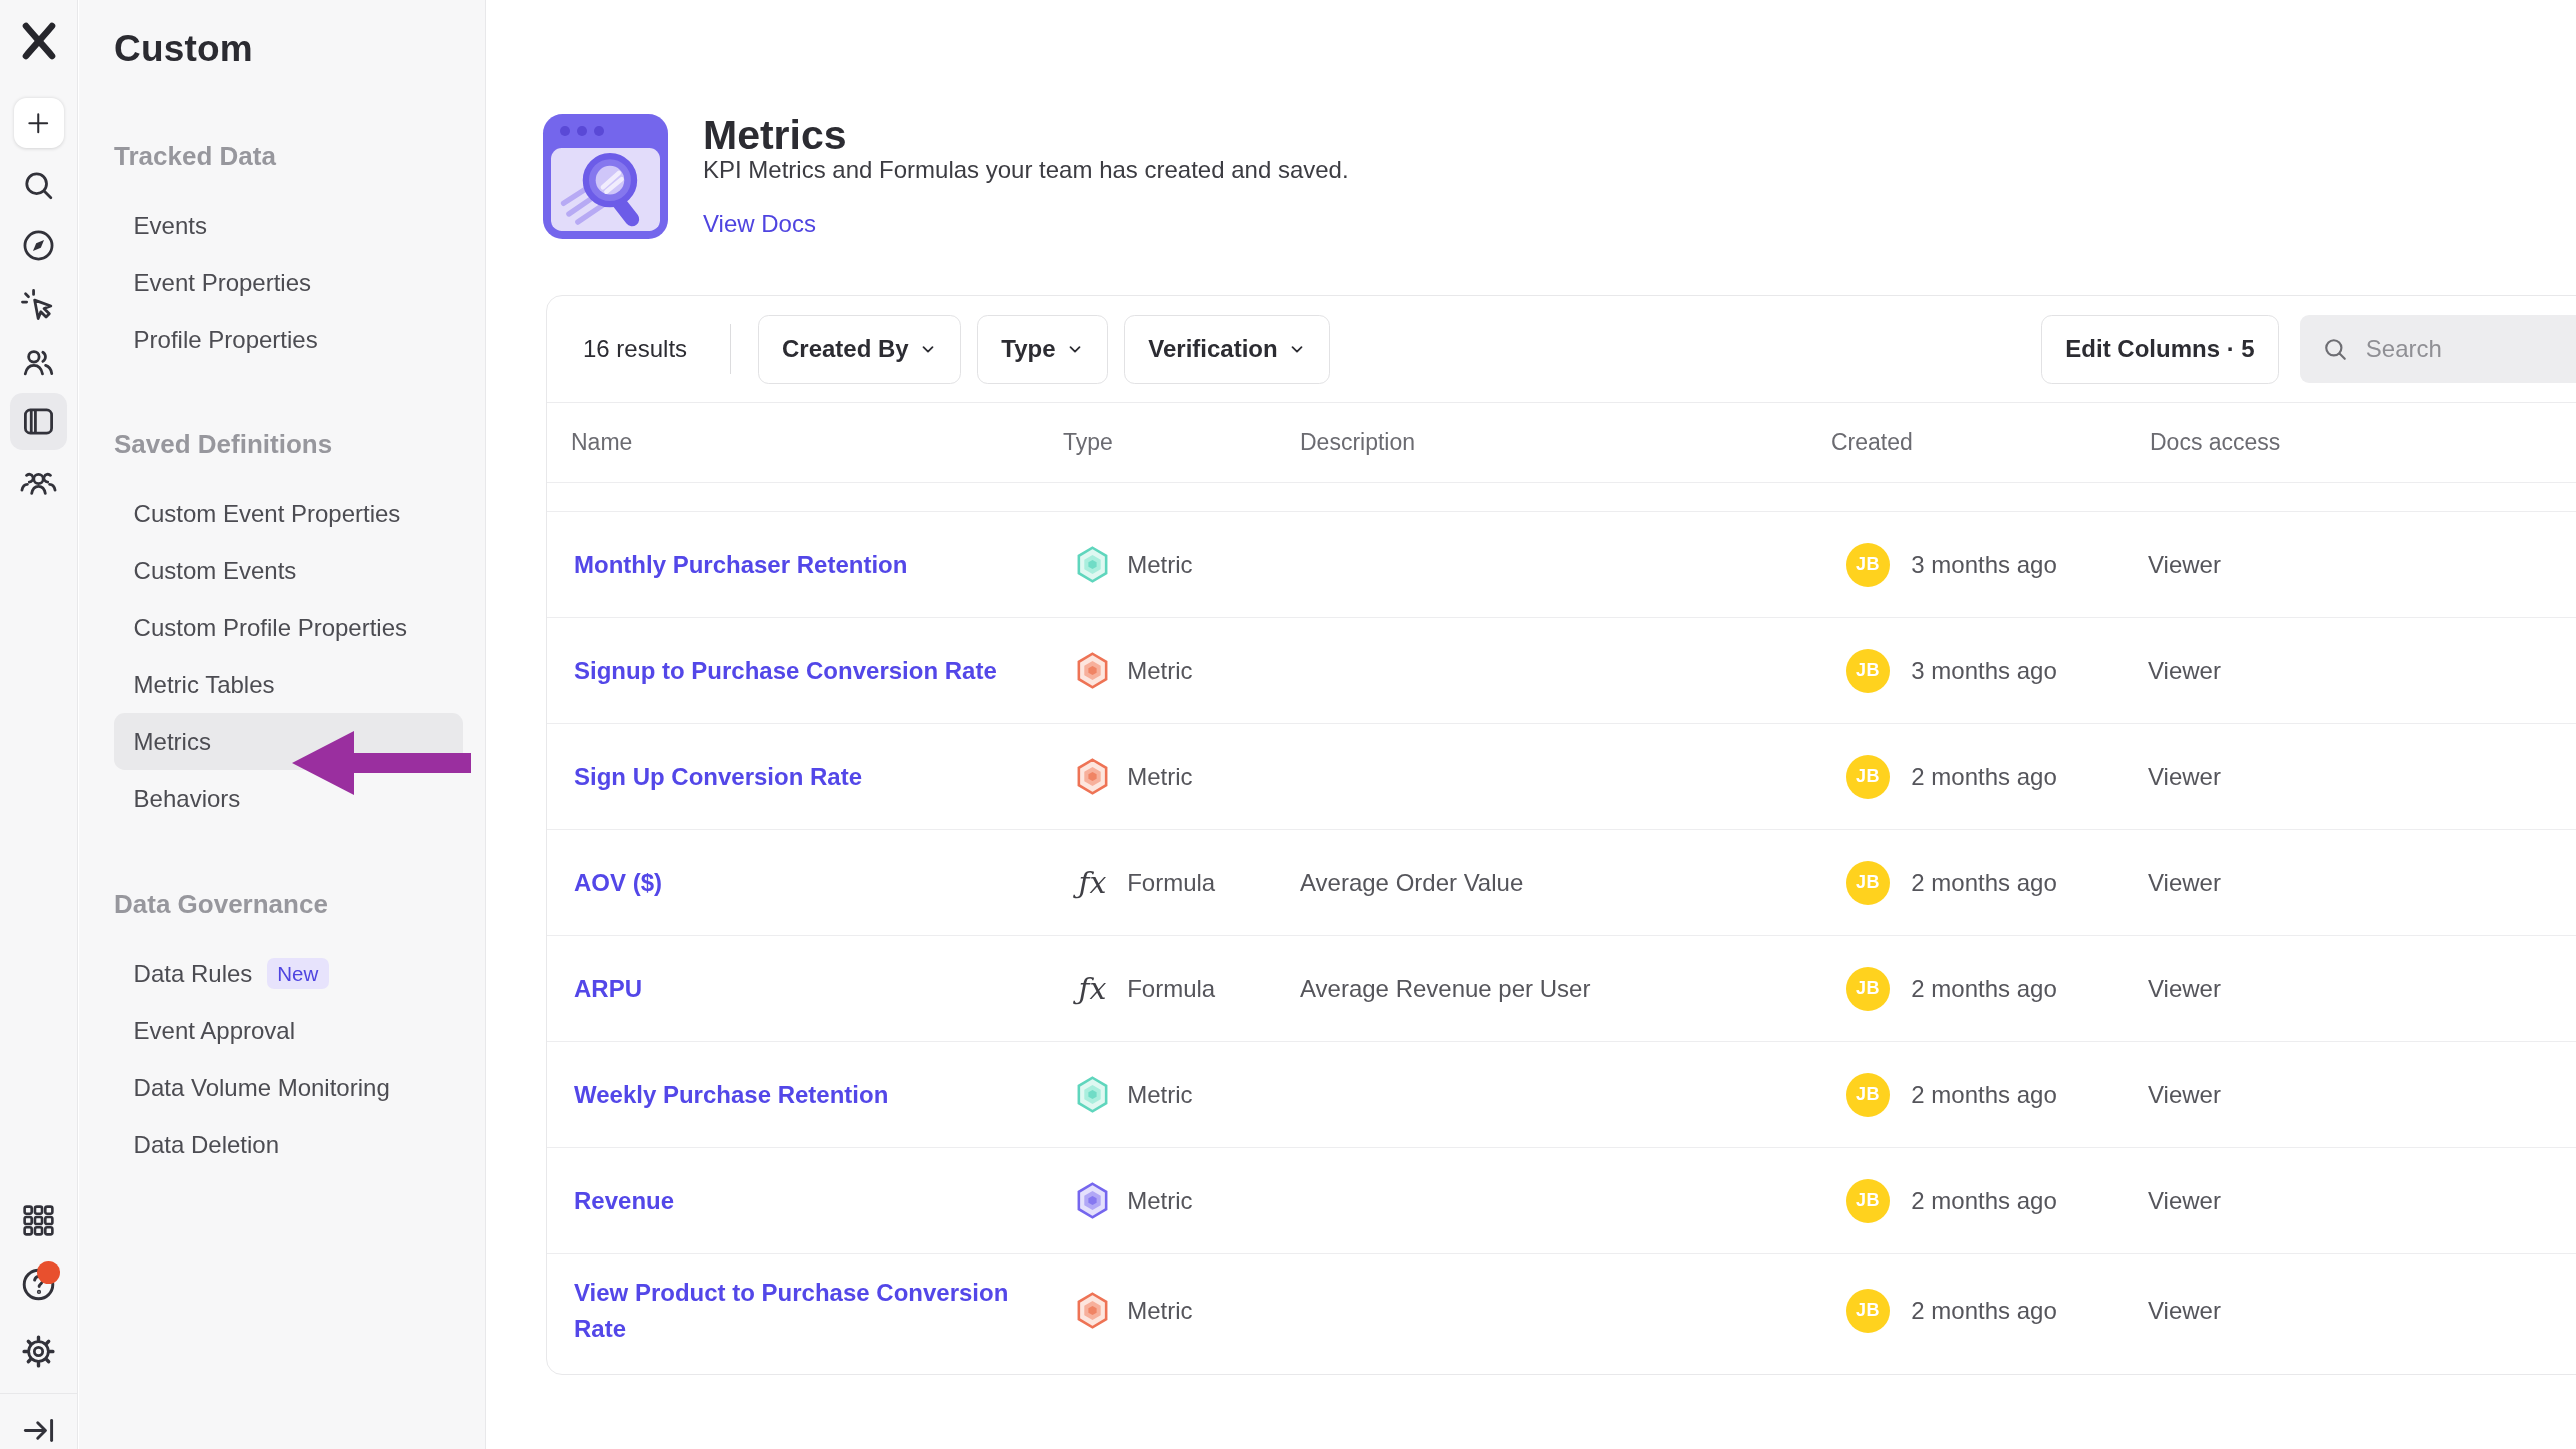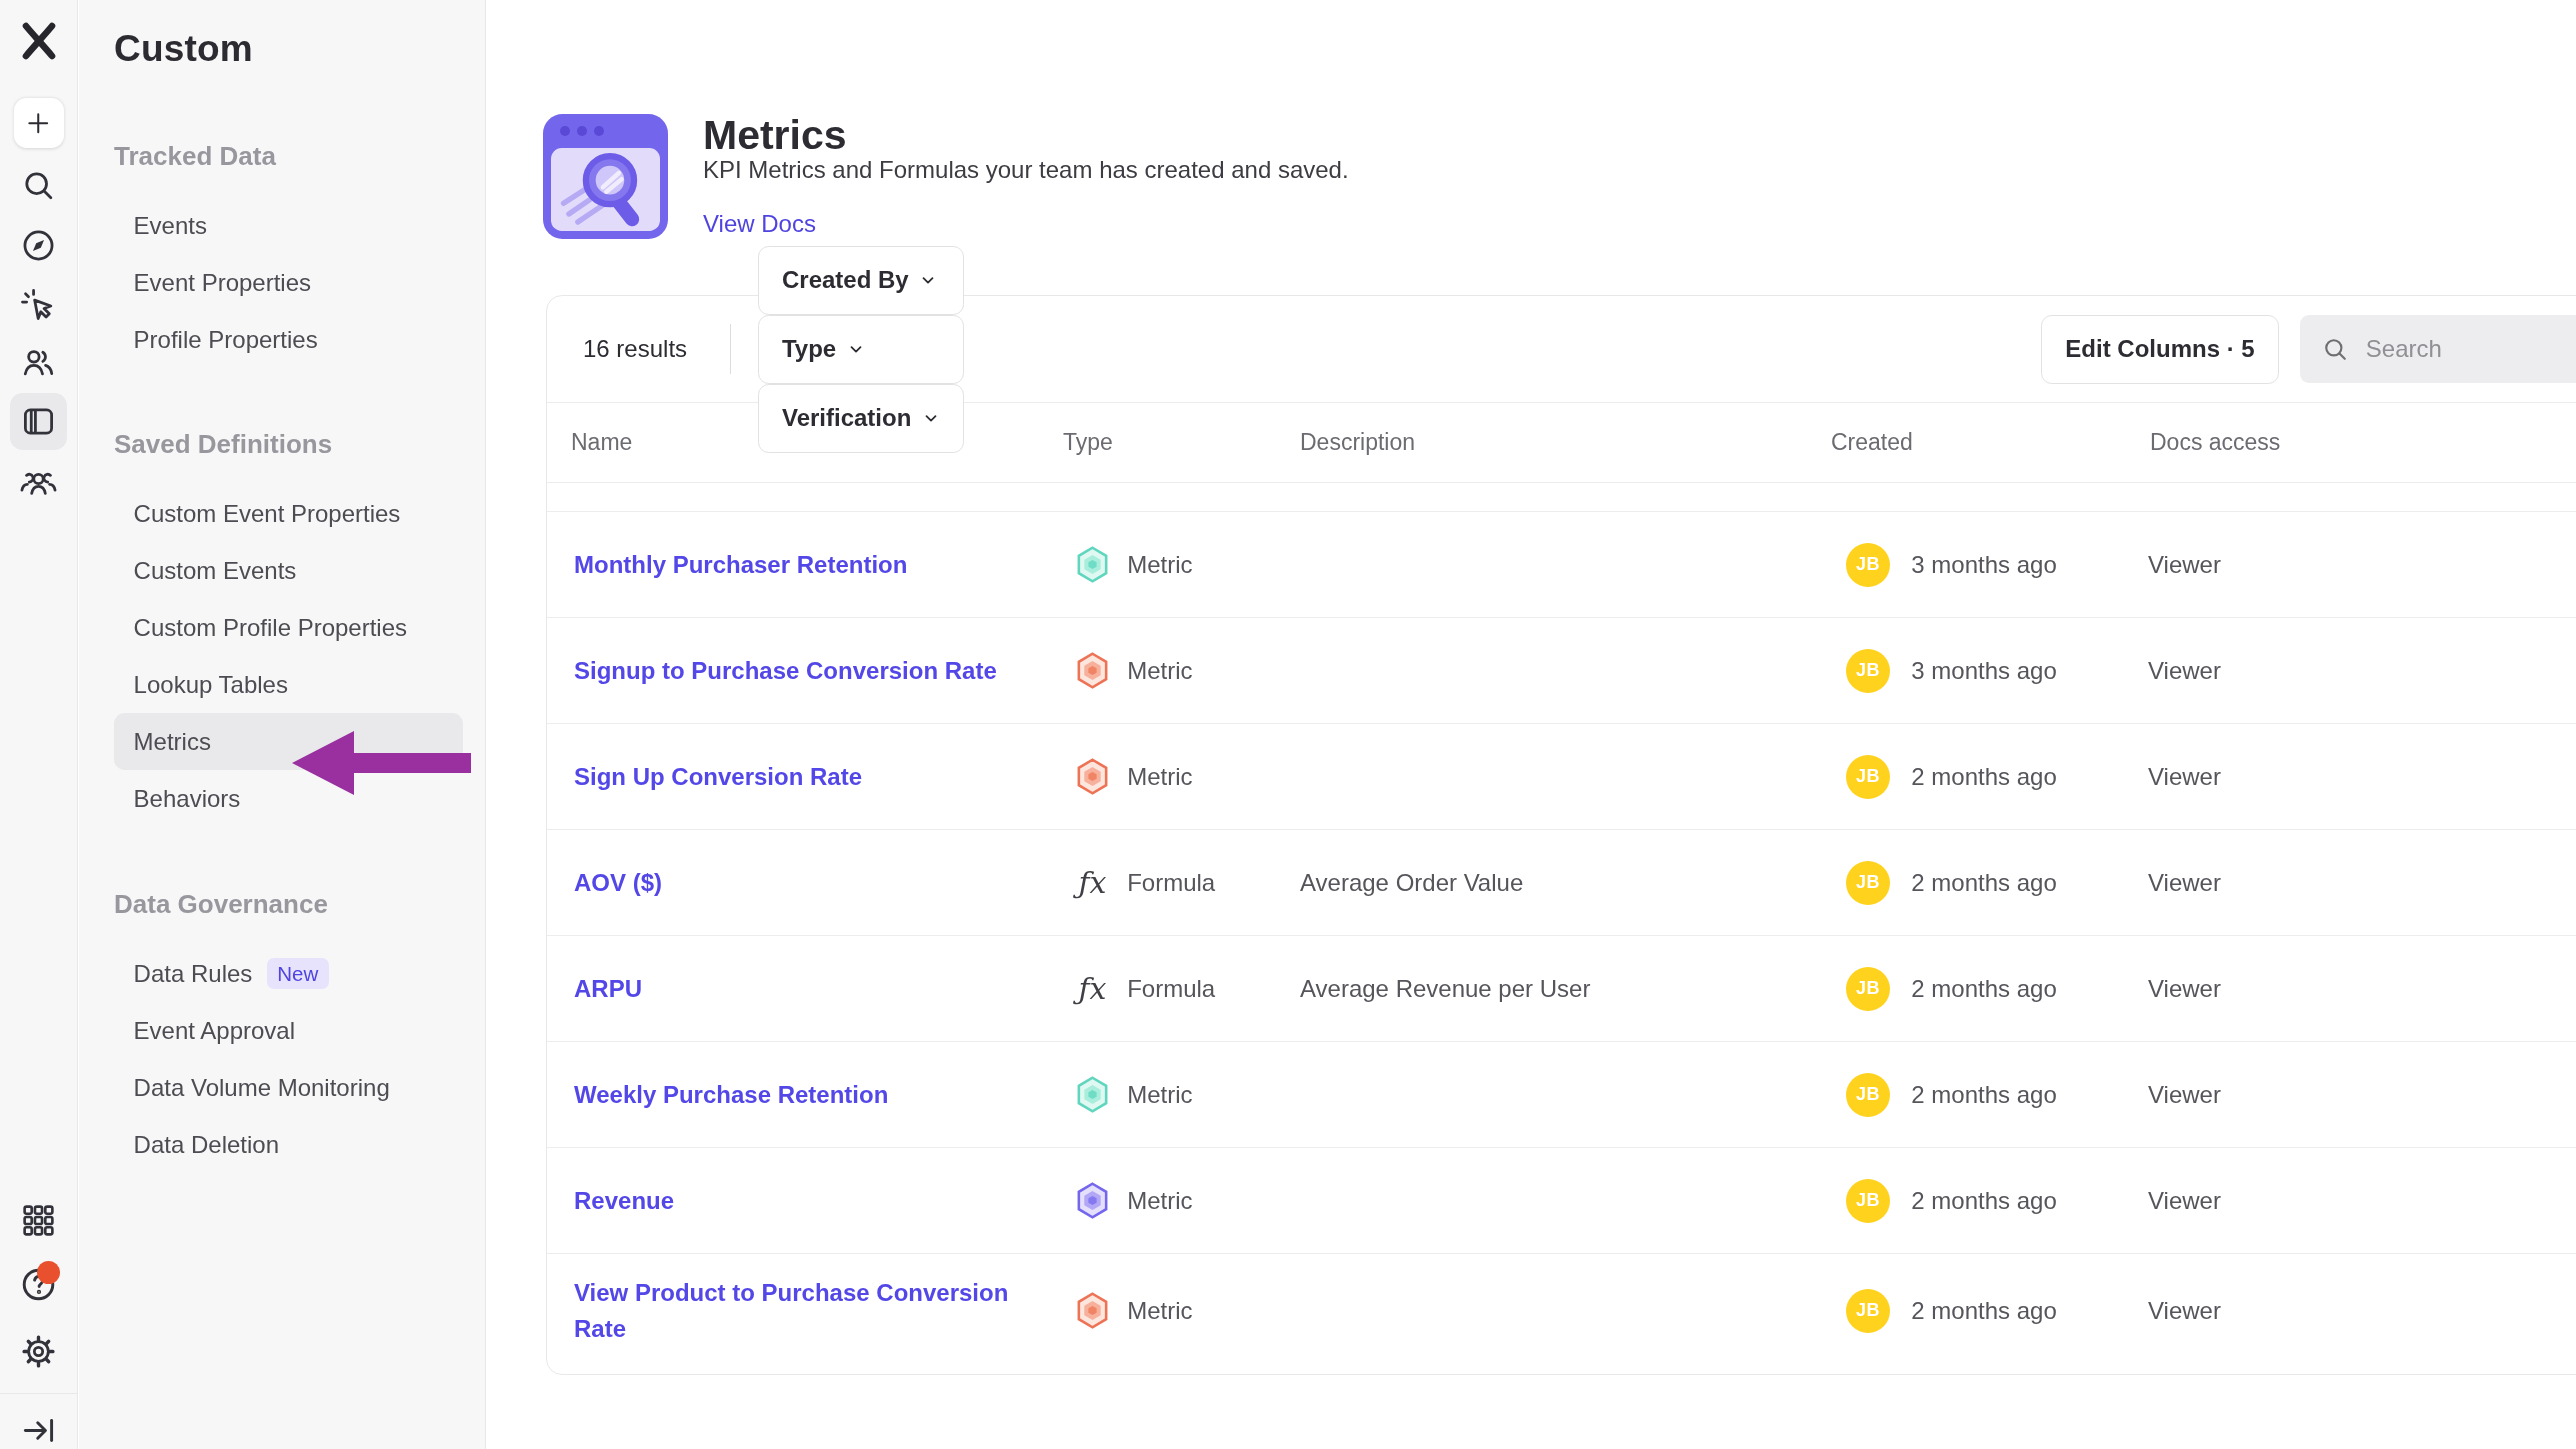--- a/index.html
+++ b/index.html
@@ -218,21 +218,21 @@
           <div class="sb-item">
             <span>Custom Event Properties</span>
           </div>
           <div class="sb-item">
             <span>Custom Events</span>
           </div>
           <div class="sb-item">
             <span>Custom Profile Properties</span>
           </div>
           <div class="sb-item">
-            <span>Lookup Tables</span>
+            <span>Metric Tables</span>
           </div>
           <div class="sb-item active">
             <span>Metrics</span>
           </div>
           <div class="sb-item">
             <span>Behaviors</span>
           </div>
         </div>
         <div class="section-label sec-3">Data Governance</div>
         <div class="items">
@@ -283,21 +283,21 @@
     </div>
 
     <div class="pg-title">Metrics</div>
     <div class="pg-desc">KPI Metrics and Formulas your team has created and saved.</div>
     <div class="pg-link">View Docs</div>
 
     <div class="card">
       <div class="toolbar">
         <span class="results">16 results</span>
         <span class="vdiv"></span>
-        <span id="filter-buttons" style="display: flex; flex-direction: column;">
+        <span id="filter-buttons" style="display: flex;">
             <button class="f-btn">
               <span>Created By</span>
               <svg width="18" height="18" viewBox="0 0 24 24" fill="none" stroke="#2c2c32" stroke-width="2.4" stroke-linecap="round" stroke-linejoin="round">
                 <path d="M6 9.5l6 6 6-6"></path>
               </svg>
             </button>
             <button class="f-btn">
               <span>Type</span>
               <svg width="18" height="18" viewBox="0 0 24 24" fill="none" stroke="#2c2c32" stroke-width="2.4" stroke-linecap="round" stroke-linejoin="round">
                 <path d="M6 9.5l6 6 6-6"></path>

